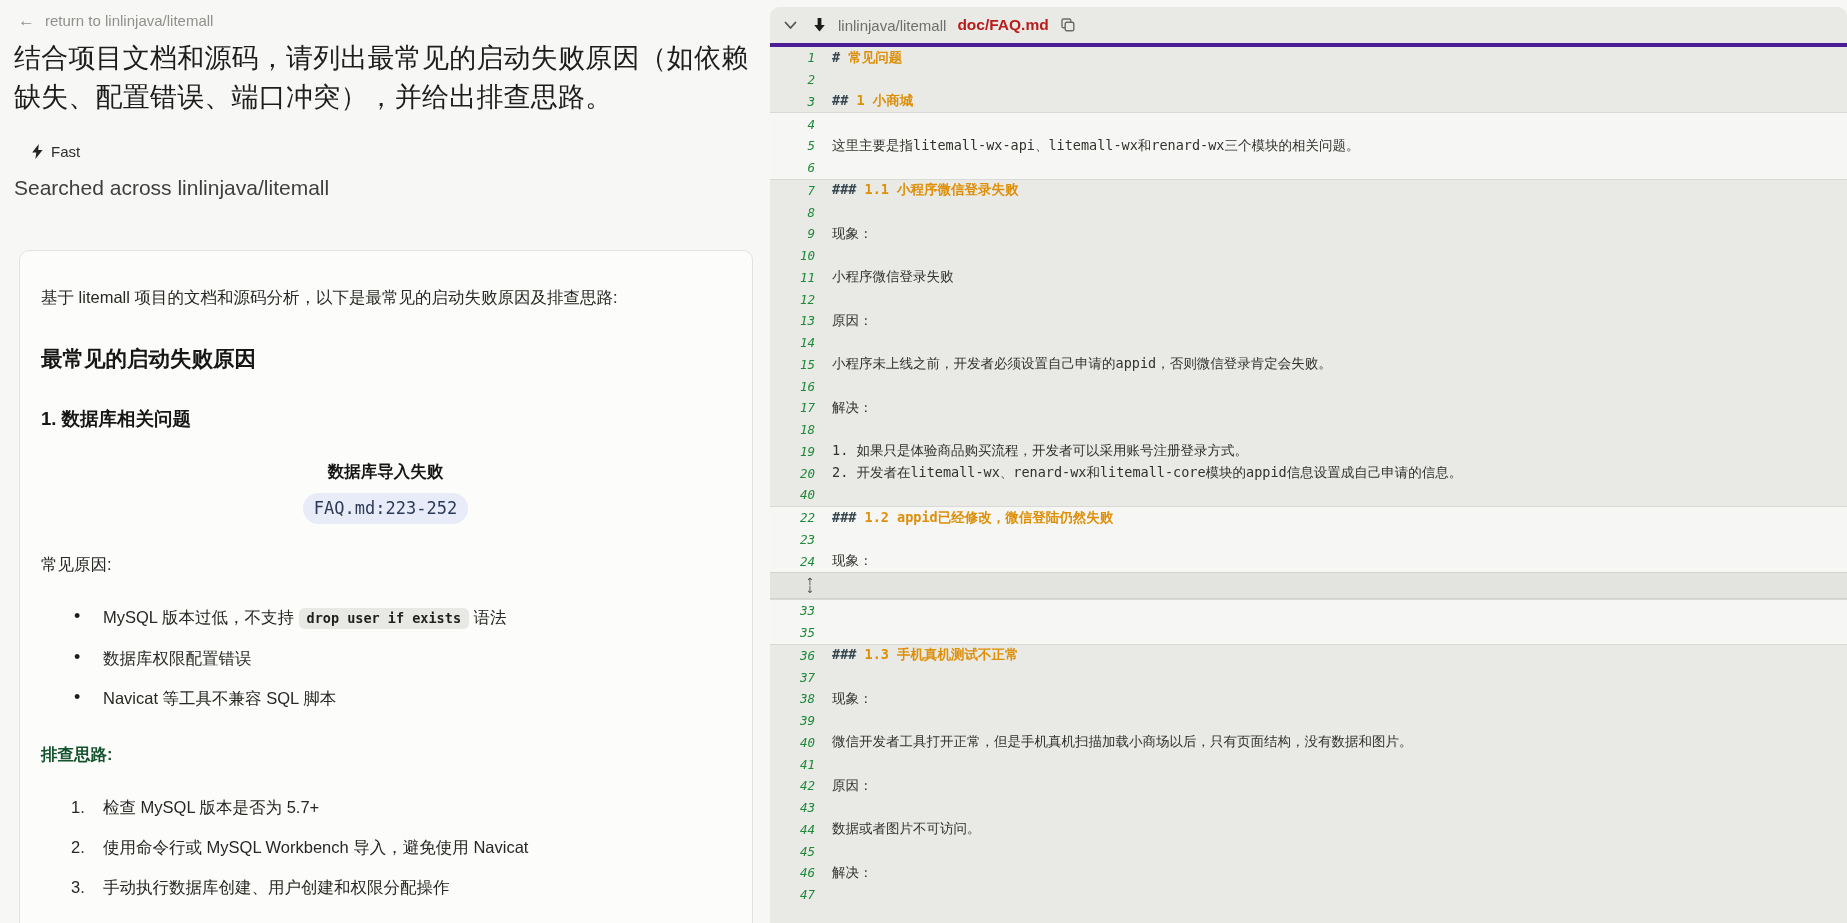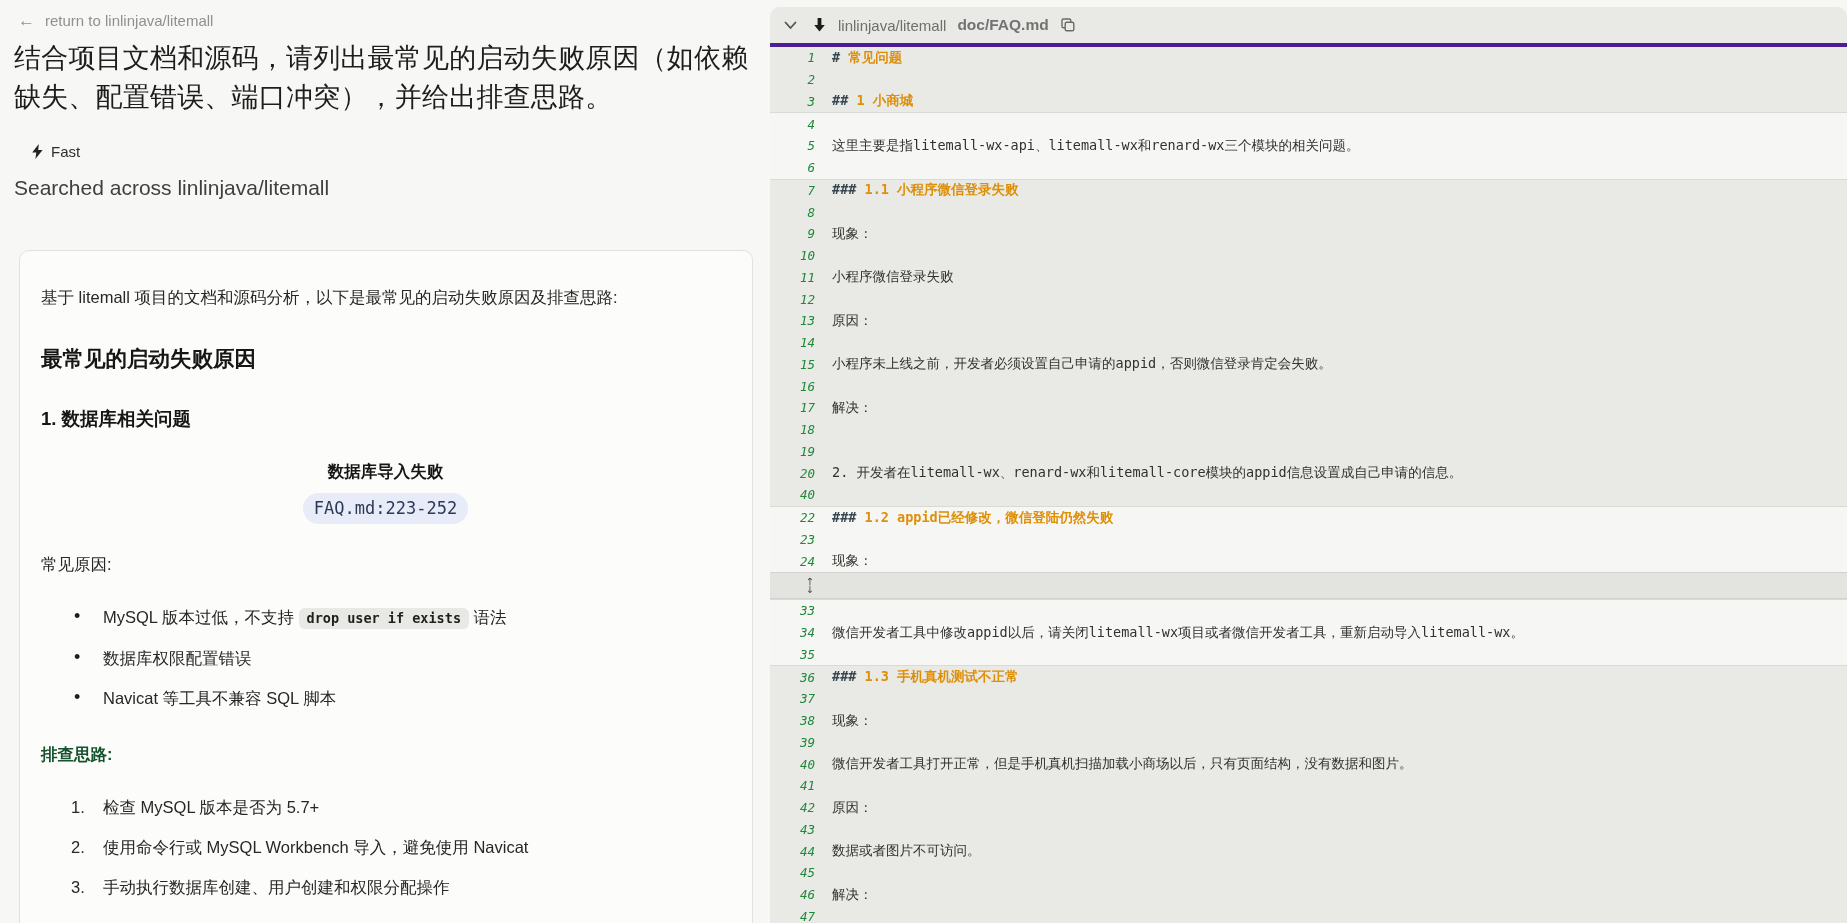--- a/index.html
+++ b/index.html
@@ -69,21 +69,21 @@
   .code-panel {
     position:absolute; left:770px; top:7px; width:1077px; height:916px;
     background:#e9e9e6; border-radius:10px 10px 0 0; overflow:hidden;
     font-family:"DejaVu Sans Mono", monospace;
   }
   .code-header {
     height:40px; display:flex; align-items:center; gap:11px;
     padding-left:14px; border-bottom:4px solid #4c1d95; background:#e9e9e6;
   }
   .code-header .repo { color:#6e6e6b; font-size:15px; font-family:"Liberation Sans", sans-serif; }
-  .code-header .file { color:#737373; font-size:15.5px; font-weight:600; font-family:"Liberation Sans", sans-serif; }
+  .code-header .file { color:#b91c1c; font-size:15.5px; font-weight:600; font-family:"Liberation Sans", sans-serif; }
   .icon-btn { display:flex; align-items:center; justify-content:center; cursor:pointer; }
 
   .chunk { border-top:1px solid #d9d9d6; }
   .chunk:first-of-type { border-top:none; }
   .chunk.dim { background:#e9e9e6; }
   .chunk.lit { background:#f6f6f4; }
   .code-row { display:flex; height:21.75px; align-items:center; white-space:pre; }
   .ln {
     width:45px; flex:0 0 45px; text-align:right;
     font-style:italic; font-size:12.5px; color:#1e8a39;
@@ -199,38 +199,37 @@
         <div class="code-row"><span class="ln">9</span><span class="code-text">现象：</span></div>
         <div class="code-row"><span class="ln">10</span><span class="code-text"></span></div>
         <div class="code-row"><span class="ln">11</span><span class="code-text">小程序微信登录失败</span></div>
         <div class="code-row"><span class="ln">12</span><span class="code-text"></span></div>
         <div class="code-row"><span class="ln">13</span><span class="code-text">原因：</span></div>
         <div class="code-row"><span class="ln">14</span><span class="code-text"></span></div>
         <div class="code-row"><span class="ln">15</span><span class="code-text">小程序未上线之前，开发者必须设置自己申请的appid，否则微信登录肯定会失败。</span></div>
         <div class="code-row"><span class="ln">16</span><span class="code-text"></span></div>
         <div class="code-row"><span class="ln">17</span><span class="code-text">解决：</span></div>
         <div class="code-row"><span class="ln">18</span><span class="code-text"></span></div>
-        <div class="code-row"><span class="ln">19</span></div>
+        <div class="code-row"><span class="ln">19</span><span class="code-text">1. 如果只是体验商品购买流程，开发者可以采用账号注册登录方式。</span></div>
         <div class="code-row"><span class="ln">20</span><span class="code-text">2. 开发者在litemall-wx、renard-wx和litemall-core模块的appid信息设置成自己申请的信息。</span></div>
         <div class="code-row"><span class="ln">40</span><span class="code-text"></span></div>
       </div>
       <div class="chunk lit">
         <div class="code-row"><span class="ln">22</span><span class="code-text"><span class="hash">###</span><span class="head"> 1.2 appid已经修改，微信登陆仍然失败</span></span></div>
         <div class="code-row"><span class="ln">23</span><span class="code-text"></span></div>
         <div class="code-row"><span class="ln">24</span><span class="code-text">现象：</span></div>
       </div>
       <div class="collapse-row">
         <span class="collapse-icon">
           <span>↑</span>
           <span>↓</span>
         </span>
       </div>
       <div class="chunk lit">
         <div class="code-row"><span class="ln">33</span><span class="code-text"></span></div>
-        <div class="code-row"><span class="ln">34</span><span class="code-text">微信开发者工具中修改appid以后，请关闭litemall-wx项目或者微信开发者工具，重新启动导入litemall-wx。</span></div>
         <div class="code-row"><span class="ln">35</span><span class="code-text"></span></div>
       </div>
       <div class="chunk dim">
         <div class="code-row"><span class="ln">36</span><span class="code-text"><span class="hash">###</span><span class="head"> 1.3 手机真机测试不正常</span></span></div>
         <div class="code-row"><span class="ln">37</span><span class="code-text"></span></div>
         <div class="code-row"><span class="ln">38</span><span class="code-text">现象：</span></div>
         <div class="code-row"><span class="ln">39</span><span class="code-text"></span></div>
         <div class="code-row"><span class="ln">40</span><span class="code-text">微信开发者工具打开正常，但是手机真机扫描加载小商场以后，只有页面结构，没有数据和图片。</span></div>
         <div class="code-row"><span class="ln">41</span><span class="code-text"></span></div>
         <div class="code-row"><span class="ln">42</span><span class="code-text">原因：</span></div>

